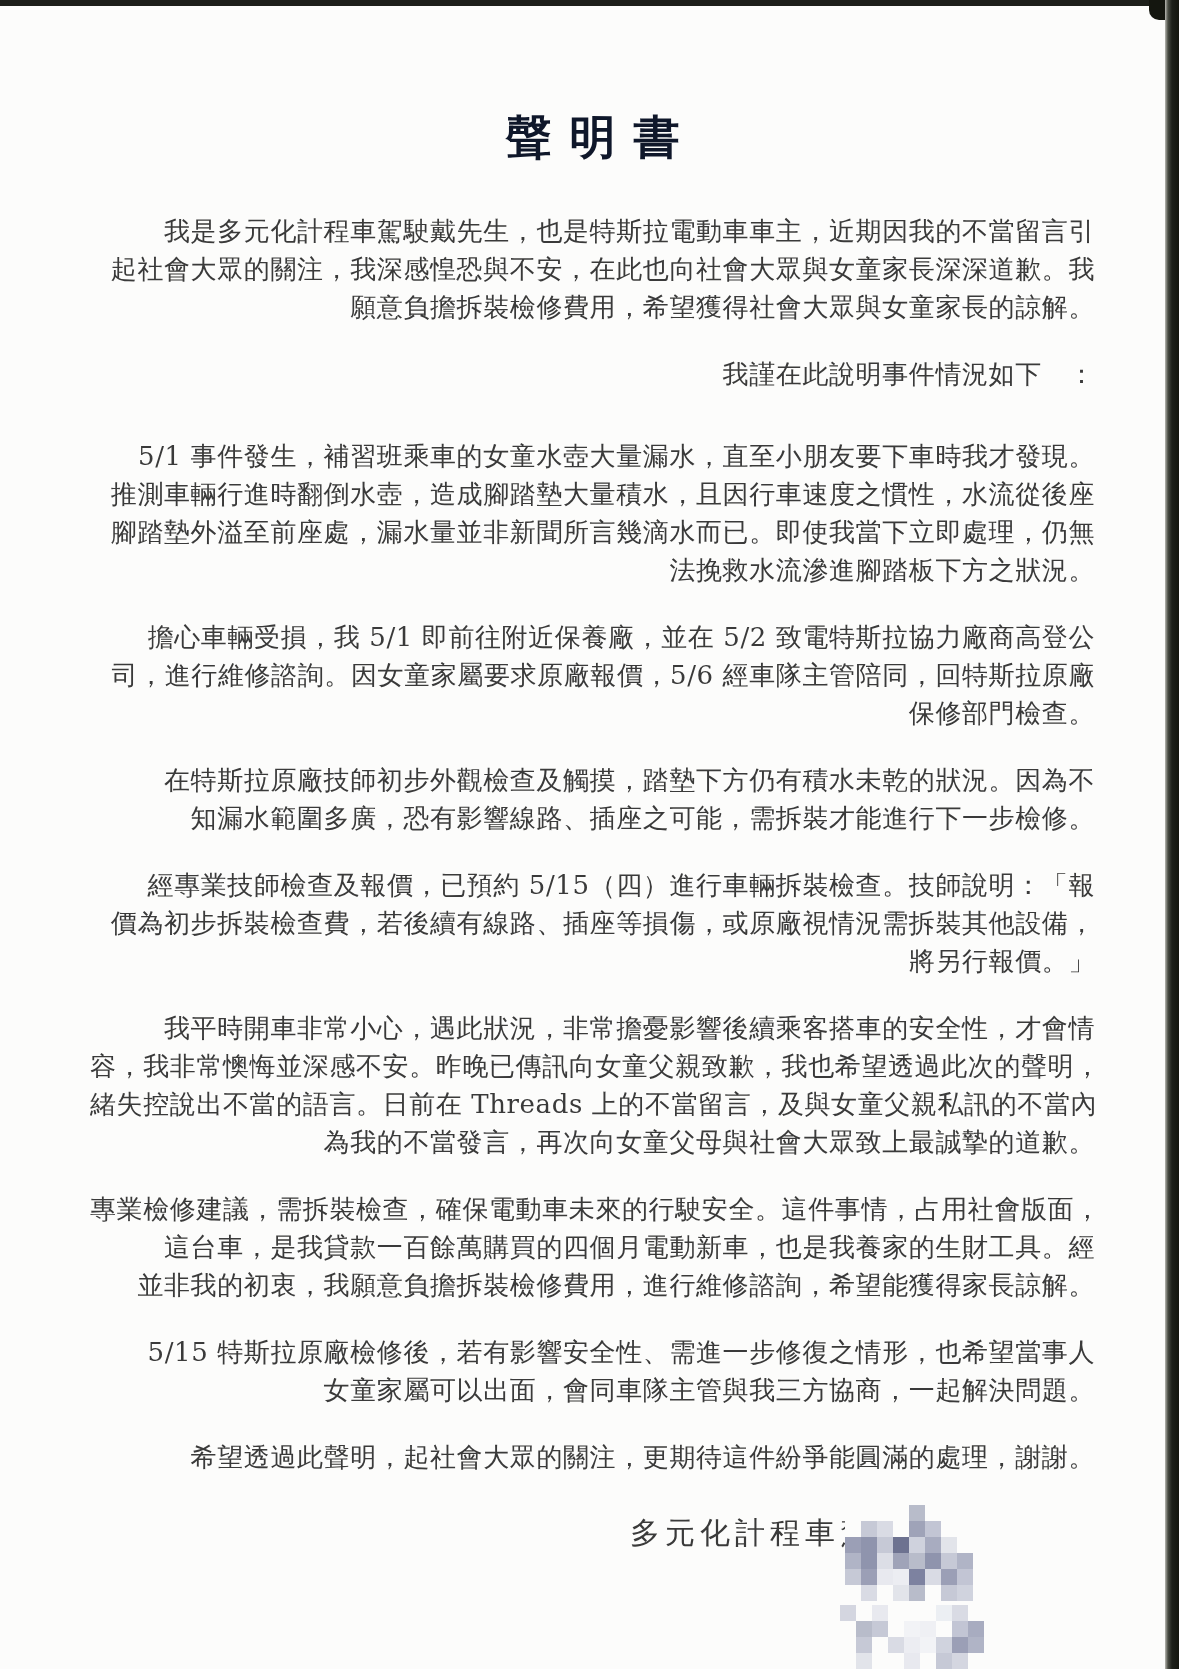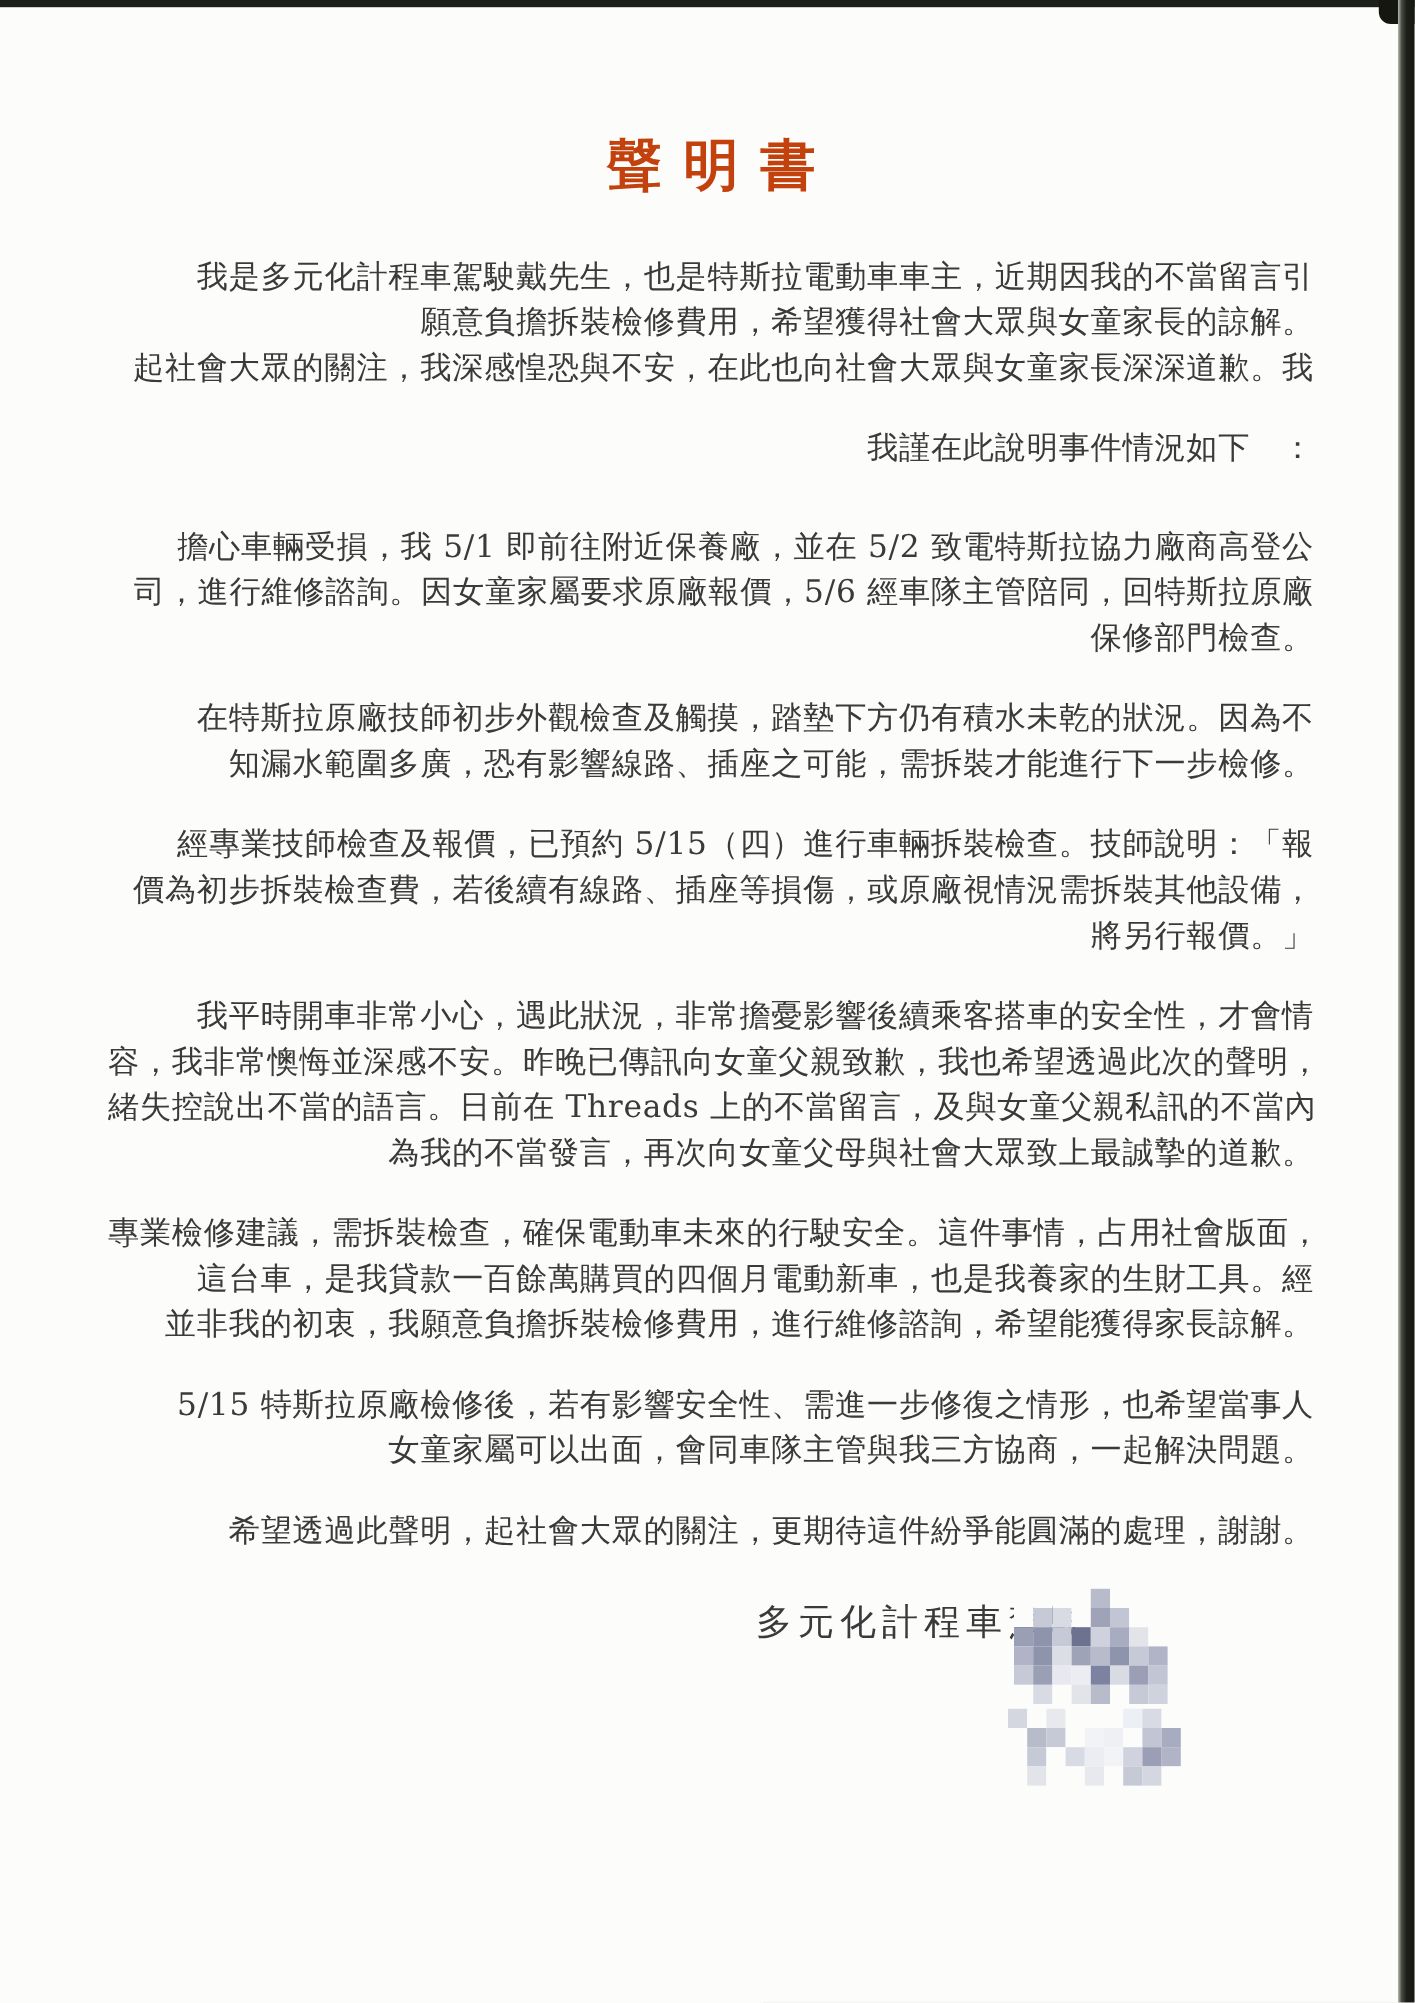--- a/index.html
+++ b/index.html
@@ -30,21 +30,21 @@
   }
   .title{
     margin-top:108px;
     margin-bottom:46px;
     text-align:center;
     font-size:46px;
     line-height:58px;
     font-weight:600;
     letter-spacing:18px;
     text-indent:18px;
-    color:#c2410c;
+    color:#0f172a;
   }
   .para{margin:0 0 29px 0;text-align:right;}
   .para:nth-child(2){margin-bottom:44px;margin-top:25px;}
   .line{
     font-size:26px;
     line-height:38px;
     letter-spacing:0.6px;
     white-space:nowrap;
   }
   .line.indent{padding-left:47px;}
@@ -76,25 +76,31 @@
   <div class="edge-top"></div>
   <div class="edge-corner"></div>
   <div class="edge-right"></div>
 
   <div class="content">
     <div class="title">聲明書</div>
 
     <div>
         <div class="para">
           <div class="line indent">我是多元化計程車駕駛戴先生，也是特斯拉電動車車主，近期因我的不當留言引</div>
+          <div class="line">起社會大眾的關注，我深感惶恐與不安，在此也向社會大眾與女童家長深深道歉。我</div>
           <div class="line">願意負擔拆裝檢修費用，希望獲得社會大眾與女童家長的諒解。</div>
-          <div class="line">起社會大眾的關注，我深感惶恐與不安，在此也向社會大眾與女童家長深深道歉。我</div>
         </div>
         <div class="para">
           <div class="line">我謹在此說明事件情況如下　：</div>
+        </div>
+        <div class="para">
+          <div class="line indent">5/1 事件發生，補習班乘車的女童水壺大量漏水，直至小朋友要下車時我才發現。</div>
+          <div class="line">推測車輛行進時翻倒水壺，造成腳踏墊大量積水，且因行車速度之慣性，水流從後座</div>
+          <div class="line">腳踏墊外溢至前座處，漏水量並非新聞所言幾滴水而已。即使我當下立即處理，仍無</div>
+          <div class="line">法挽救水流滲進腳踏板下方之狀況。</div>
         </div>
         <div class="para">
           <div class="line indent">擔心車輛受損，我 5/1 即前往附近保養廠，並在 5/2 致電特斯拉協力廠商高登公</div>
           <div class="line">司，進行維修諮詢。因女童家屬要求原廠報價，5/6 經車隊主管陪同，回特斯拉原廠</div>
           <div class="line">保修部門檢查。</div>
         </div>
         <div class="para">
           <div class="line indent">在特斯拉原廠技師初步外觀檢查及觸摸，踏墊下方仍有積水未乾的狀況。因為不</div>
           <div class="line">知漏水範圍多廣，恐有影響線路、插座之可能，需拆裝才能進行下一步檢修。</div>
         </div>

